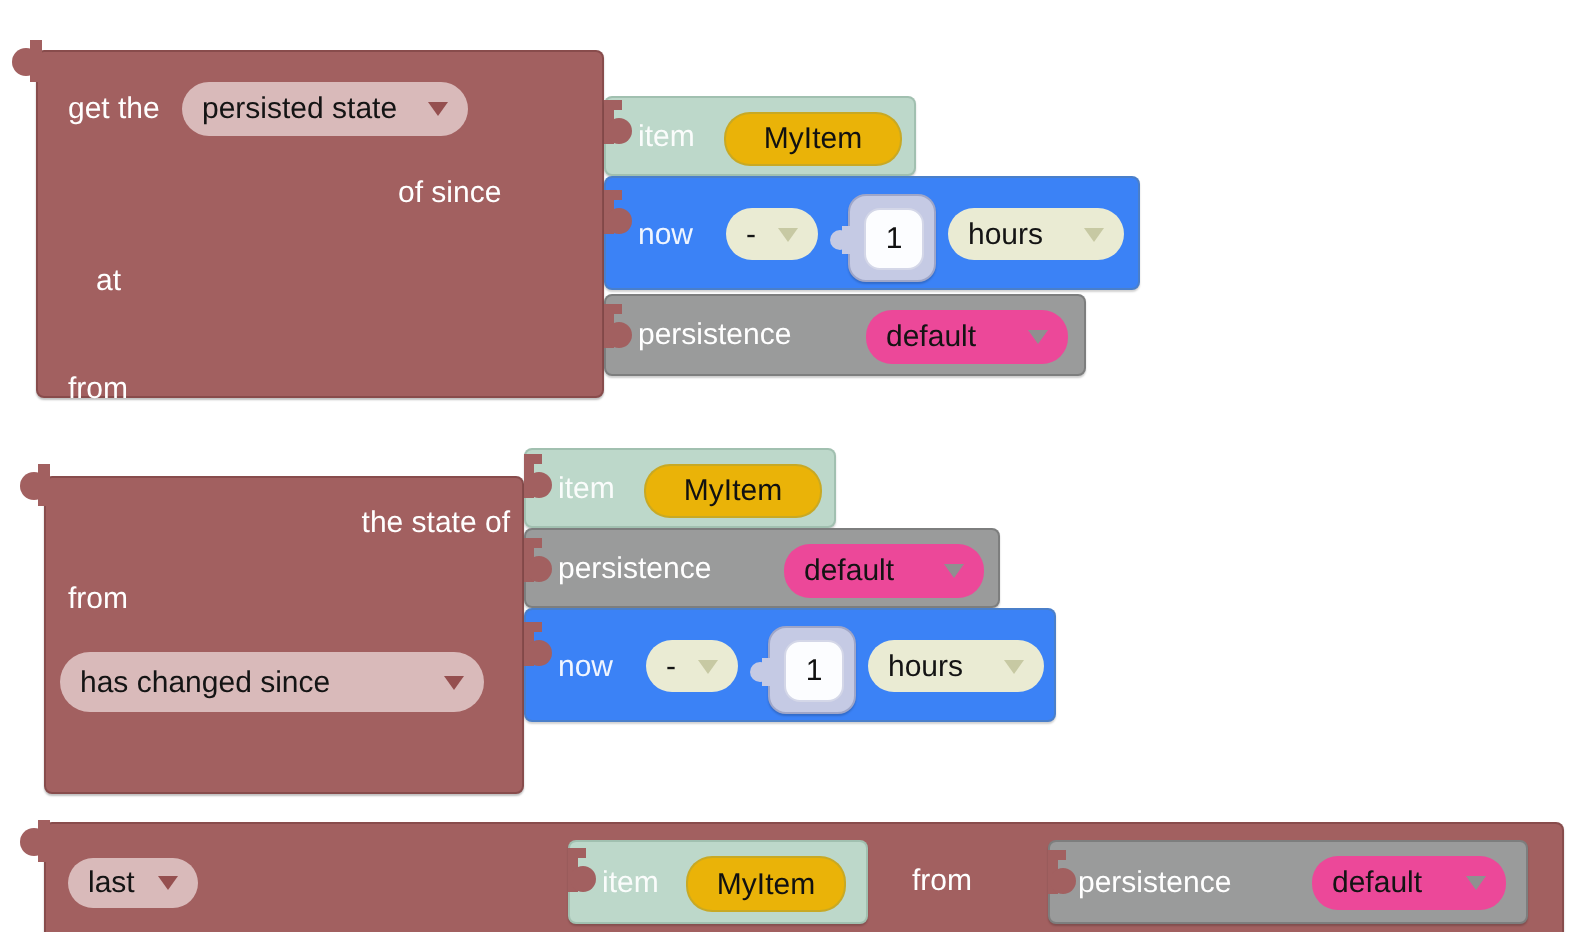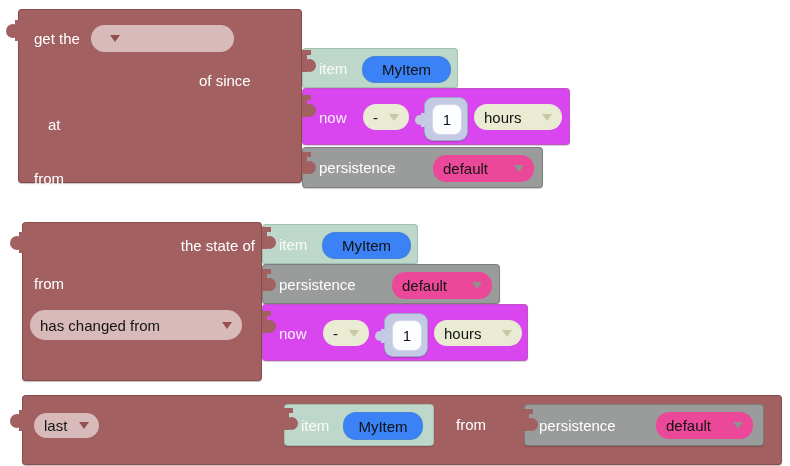--- a/index.html
+++ b/index.html
@@ -1,55 +1,56 @@
 <!DOCTYPE html>
 <html><head>
 <meta charset="utf-8">
 <style>
   * { margin:0; padding:0; box-sizing:border-box; }
   html,body { width:790px; height:466px; background:#ffffff;
     font-family:"Liberation Sans", sans-serif; overflow:hidden; position:relative; }
   .ws { position:absolute; left:0; top:0; width:790px; height:466px; }
 
   .blk { position:absolute; border-radius:4px; }
-  .maroon { background:#a26060; border:1px solid rgba(90,40,40,.35); box-shadow:0 1px 1px rgba(0,0,0,.25); }
+  .maroon { background:#a26060; border:1px solid rgba(90,40,40,.35); box-shadow:0 1px 1px rgba(0,0,0,.25);margin-top:16px; }
   .teal   { background:#bdd8ca; border:1px solid rgba(80,120,100,.25); box-shadow:0 1px 1px rgba(0,0,0,.18); }
-  .olive  { background:#d946ef; border:1px solid rgba(120,120,70,.25); box-shadow:0 1px 1px rgba(0,0,0,.18); }
+  .olive  { background:#3b82f6; border:1px solid rgba(120,120,70,.25); box-shadow:0 1px 1px rgba(0,0,0,.18); }
   .grayb  { background:#9a9b9b; border:1px solid rgba(60,60,60,.3); box-shadow:0 1px 1px rgba(0,0,0,.2); }
   .lav    { background:#c5cae4; border:1px solid rgba(90,100,150,.35); border-radius:9px; box-shadow:0 1px 1px rgba(0,0,0,.18); }
 
   .lbl { position:absolute; color:#ffffff; font-size:15px; line-height:20px; white-space:nowrap; }
   .lbl.dim { color:rgba(255,255,255,.92);text-align:right; }
 
   .dd { position:absolute; display:flex; align-items:center; justify-content:space-between;
         border-radius:14px; padding:0 10px; font-size:15px; color:#141414; white-space:nowrap; cursor:pointer; }
   .dd-pink  { background:#d9baba; }
   .dd-olive { background:#eaebd3; }
   .dd-gray  { background:#ec4899; }
   .arr { width:0; height:0; border-left:5.5px solid transparent; border-right:5.5px solid transparent;
          border-top:7px solid; margin-left:9px; }
   .arr-red   { border-top-color:#954f4f; }
   .arr-olive { border-top-color:#c7c9a3; }
   .arr-gray  { border-top-color:#8f9090; }
 
   .field { position:absolute; display:flex; align-items:center; justify-content:center;
            font-size:15px; color:#111; border-radius:13px; }
-  .field-item { background:#3b82f6; border:1px solid rgba(100,140,120,.25);align-items:center; }
+  .field-item { background:#eab308; border:1px solid rgba(100,140,120,.25);align-items:center; }
   .field-num  { background:#fcfdff; border:1px solid rgba(120,130,180,.3); border-radius:8px; }
 
   svg.conn { position:absolute; overflow:visible; }
 </style>
 </head>
 <body>
 
 <div class="ws">
 
   <div class="blk maroon" style="left:18px; top:9px; width:284px; height:174px;">
     <span class="lbl" style="left:15px; top:19px;">get the</span>
     <div class="dd dd-pink" style="left:72px; top:15px; width:143px; height:27px;">
+      <span>persisted state</span>
       <span class="arr arr-red"></span>
     </div>
     <span class="lbl" style="left:180px; top:61px;">of since</span>
     <span class="lbl" style="left:29px; top:105px;">at</span>
     <span class="lbl" style="left:15px; top:159px;">from</span>
   </div>
 
   <svg class="conn" style="left:5px; top:17px;" width="16" height="26">
     <circle cx="8" cy="14" r="7" fill="#a26060"></circle>
       <rect x="10" y="3" width="6" height="21" fill="#a26060"></rect>
@@ -103,21 +104,21 @@
       <rect x="0" y="0" width="9" height="5" fill="#a26060"></rect>
         <rect x="0" y="0" width="5" height="22" fill="#a26060"></rect>
       <circle cx="7.5" cy="15.5" r="6.5" fill="#a26060"></circle>
     </svg>
   </div>
 
   <div class="blk maroon" style="left:22px; top:222px; width:240px; height:159px;">
     <span class="lbl" style="left:108px; top:13px; width:124px; text-align:right;">the state of</span>
     <span class="lbl" style="left:11px; top:51px;">from</span>
     <div class="dd dd-pink" style="left:7px; top:87px; width:212px; height:30px; border-radius:15px;">
-      <span>has changed from</span>
+      <span>has changed since</span>
       <span class="arr arr-red"></span>
     </div>
   </div>
   <svg class="conn" style="left:9px; top:229px;" width="16" height="26">
     <circle cx="8" cy="14" r="7" fill="#a26060"></circle>
       <rect x="10" y="3" width="6" height="21" fill="#a26060"></rect>
   </svg>
 
   <div class="blk teal" style="left:262px; top:224px; width:156px; height:40px;">
     <span class="lbl dim" style="left:16px; top:10px;">item</span>

